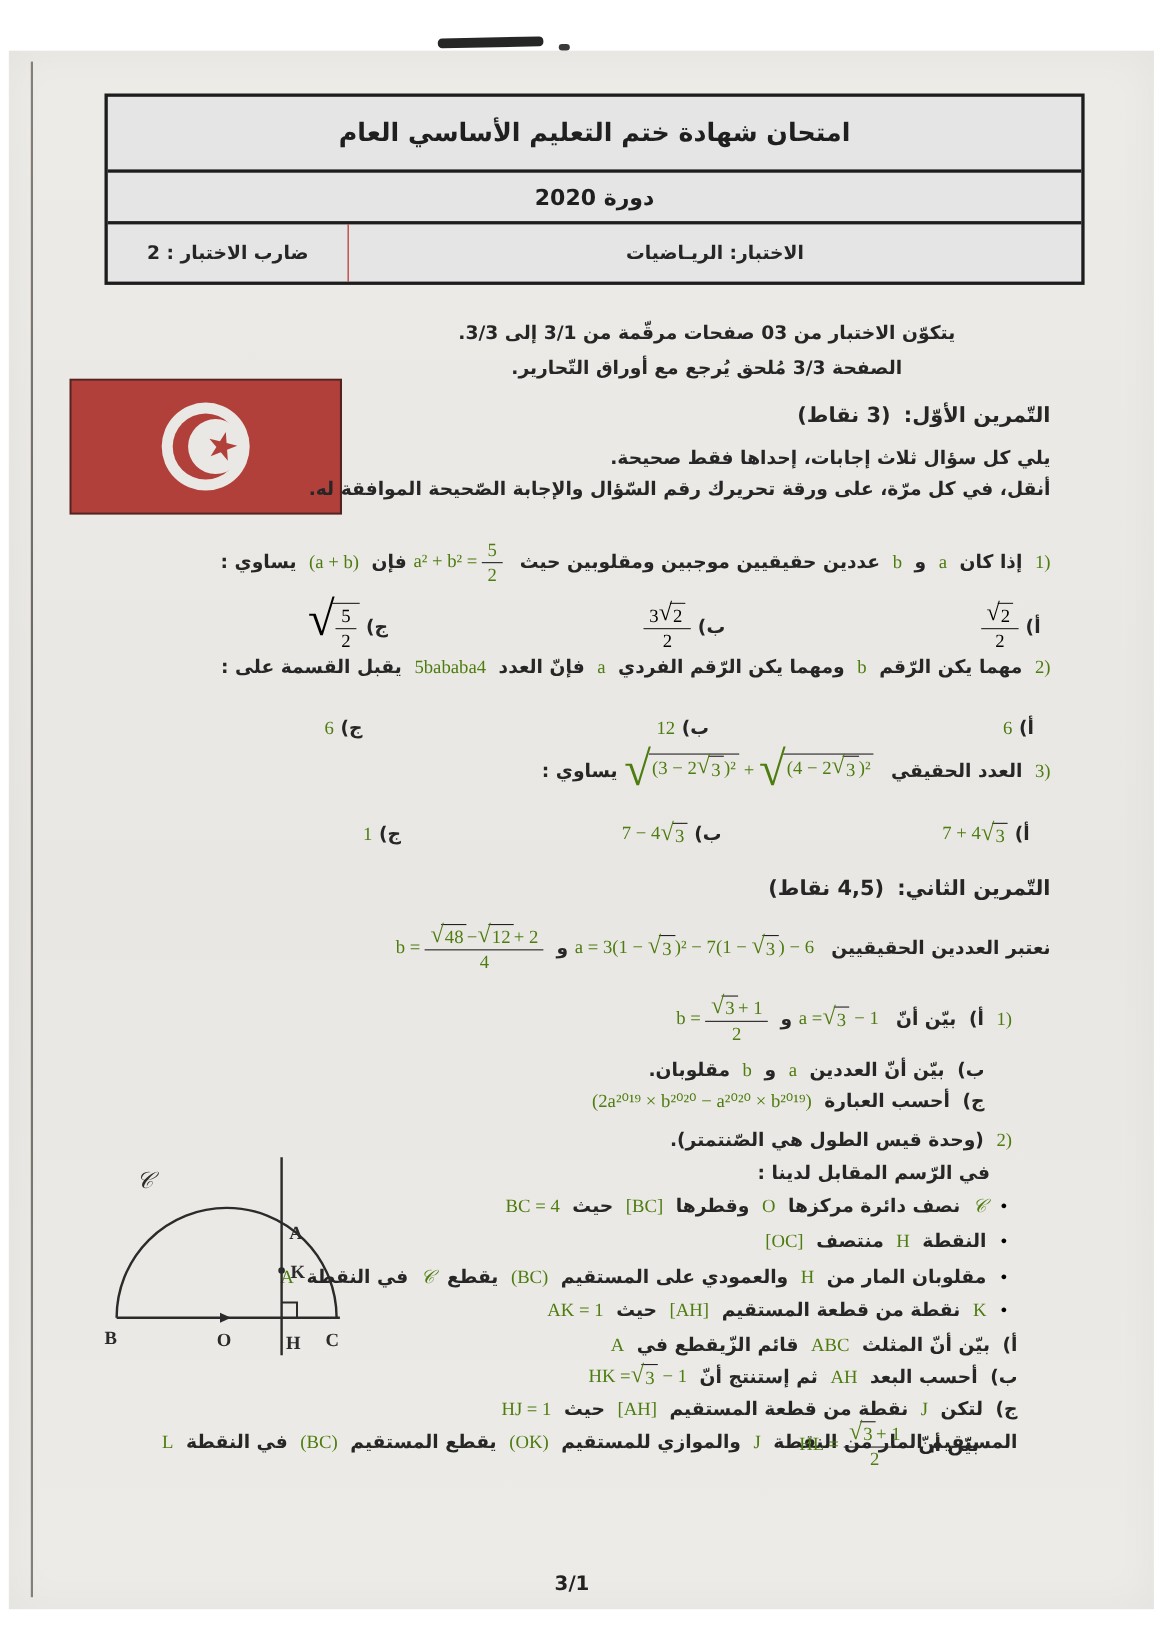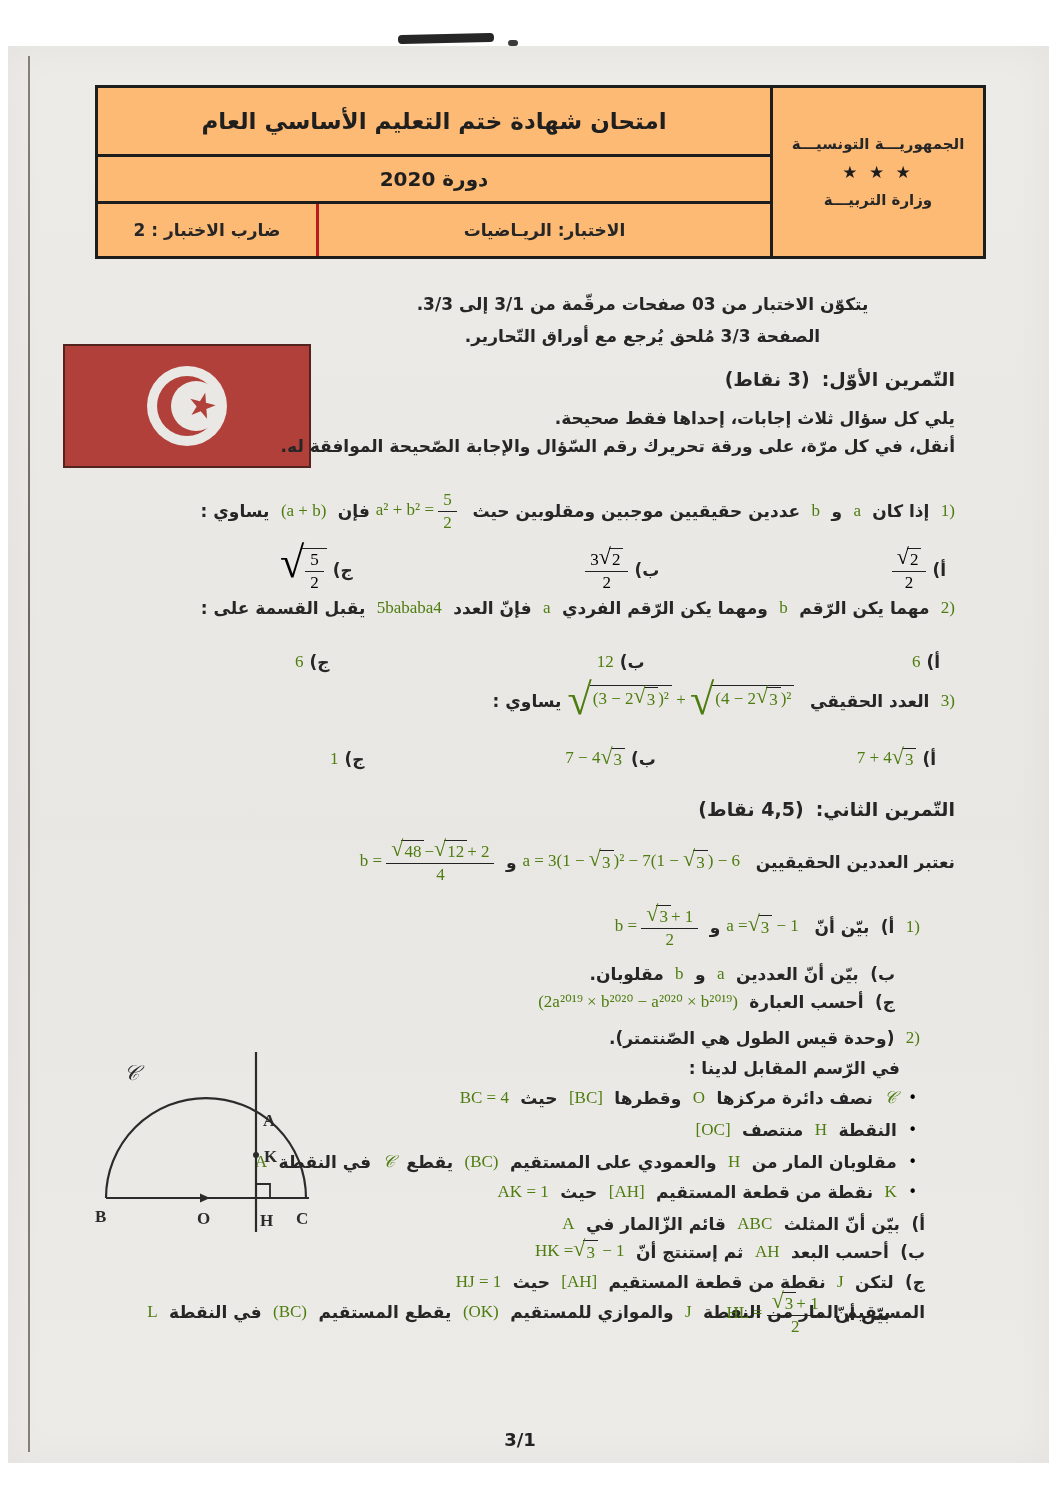--- a/index.html
+++ b/index.html
@@ -24,28 +24,28 @@
         line-height:1.15;font-family:"Liberation Serif",serif;}
   .frac .num{border-bottom:1.5px solid #222;padding:0 5px 1px;display:inline-flex;align-items:flex-end;}
   .frac .den{padding-top:1px;}
   
   .sqrt{display:inline-flex;align-items:flex-start;vertical-align:middle;font-family:"Liberation Serif",serif;}
   .sqrt .rsign{line-height:.9;font-size:1.3em;margin-right:-2px;transform:translateY(-1px);}
   .sqrt .rsign.big{font-size:2.6em;line-height:.75;transform:translateY(-2px);}
   .sqrt .rad{border-top:1.5px solid #222;padding:1px 3px 0;display:inline-flex;align-items:center;}
   
   .htable{position:absolute;left:95px;top:85px;width:885px;height:168px;border:3px solid #1d1d1d;
-          display:flex;background:#fdba74;}
+          display:flex;background:#e5e5e5;}
   .hmain{flex:1;display:flex;flex-direction:column;}
   .hrow1{height:66px;border-bottom:3px solid #1d1d1d;display:flex;align-items:center;justify-content:center;}
   .hrow2{height:44px;border-bottom:3px solid #1d1d1d;display:flex;align-items:center;justify-content:center;}
   .hrow3{flex:1;display:flex;}
   .hcell{display:flex;align-items:center;justify-content:center;font-size:17px;}
   .hcell-duration{width:188px;border-right:3px solid #1d1d1d;}
-  .hcell-coeff{width:218px;border-right:3px solid #b91c1c;}
+  .hcell-coeff{width:218px;border-right:1px solid #b91c1c;}
   .hcell-subject{flex:1;}
   .hbox{width:210px;border-left:3px solid #1d1d1d;display:flex;flex-direction:column;
         align-items:center;justify-content:center;gap:9px;}
   .hbox .t{font-size:15px;font-weight:700;color:#262626;}
   .hbox .stars{font-size:17px;color:#1d1d1d;letter-spacing:3px;}
   .exam-title{font-size:23px;font-weight:700;color:#1f1f1f;}
   .session{font-size:20px;font-weight:700;color:#1f1f1f;}
   .head-ex{font-size:19px;}
   .head-ex .pts{font-weight:700;}
   .choices{display:flex;flex-direction:row-reverse;justify-content:space-between;align-items:center;}
@@ -67,25 +67,20 @@
       <span class="exam-title">امتحان شهادة ختم التعليم الأساسي العام</span>
     </div>
     <div class="hrow2">
       <span class="session">دورة 2020</span>
     </div>
     <div class="hrow3">
       <div class="hcell hcell-coeff ar">ضارب الاختبار : 2</div>
       <div class="hcell hcell-subject ar">الاختبار: الريـاضيات</div>
     </div>
   </div>
-  <div class="hbox">
-    <span class="t">الجمهوريـــة التونسيـــة</span>
-    <span class="stars">★ ★ ★</span>
-    <span class="t">وزارة التربيـــة</span>
-  </div>
 </div>
 
 <div class="abs" style="left:63px;top:344px;width:248px;height:124px;">
   <svg width="248" height="124" viewBox="0 0 248 124">
     <rect x="1" y="1" width="246" height="122" fill="#b2403a" stroke="#53231f" stroke-width="2"></rect>
     <circle cx="124" cy="62" r="40" fill="#eae8e4"></circle>
     <circle cx="124" cy="62" r="30" fill="#b2403a"></circle>
     <circle cx="133" cy="62" r="25" fill="#eae8e4"></circle>
     <text x="139" y="73" font-size="34" text-anchor="middle" fill="#b2403a" transform="rotate(14,139,62)">★</text>
   </svg>
@@ -363,21 +358,21 @@
   <span class="ar">نقطة من قطعة المستقيم</span>
   <span class="math" dir="ltr">[AH]</span>
   <span class="ar">حيث</span>
   <span class="math" dir="ltr">AK = 1</span>
 </div>
 
 <div class="abs rtl line" style="top:1212px;right:130px;">
   <span class="ar">أ)</span>
   <span class="ar">بيّن أنّ المثلث</span>
   <span class="math" dir="ltr">ABC</span>
-  <span class="ar">قائم الزّالمار في</span>
+  <span class="ar">قائم الزّيقطع في</span>
   <span class="math" dir="ltr">A</span>
 </div>
 <div class="abs rtl line" style="top:1240px;right:130px;">
   <span class="ar">ب)</span>
   <span class="ar">أحسب البعد</span>
   <span class="math" dir="ltr">AH</span>
   <span class="ar">ثم إستنتج أنّ</span>
   <span class="math" dir="ltr">
     <span>HK =</span><span class="sqrt">
         <span class="rsign">√</span>

